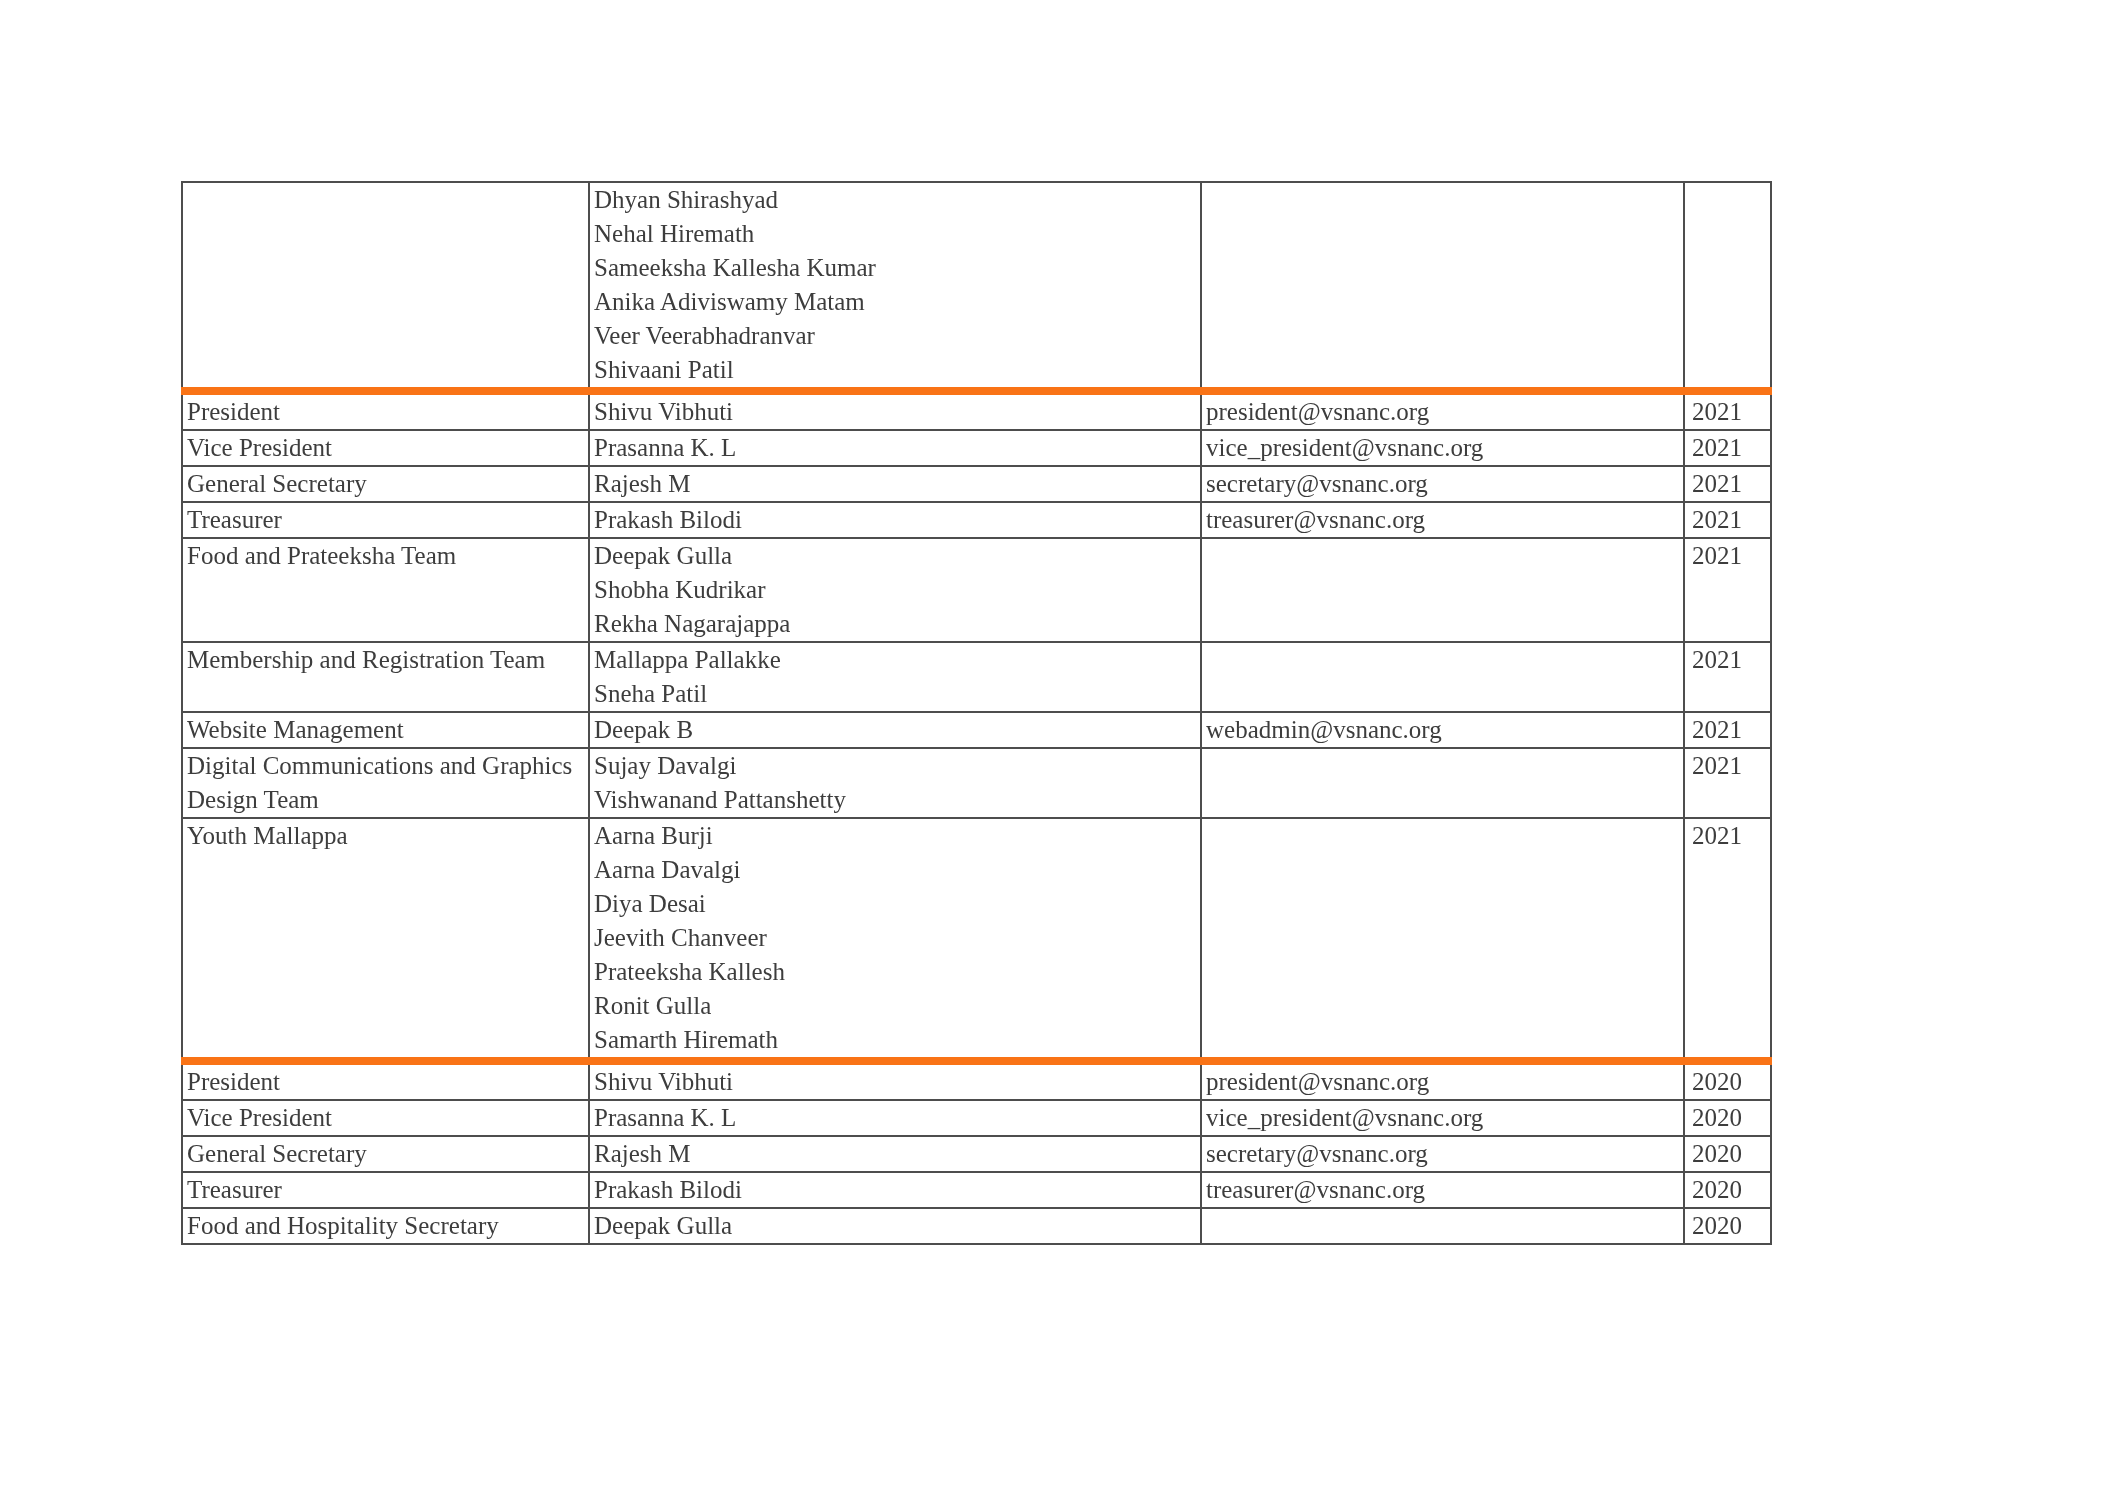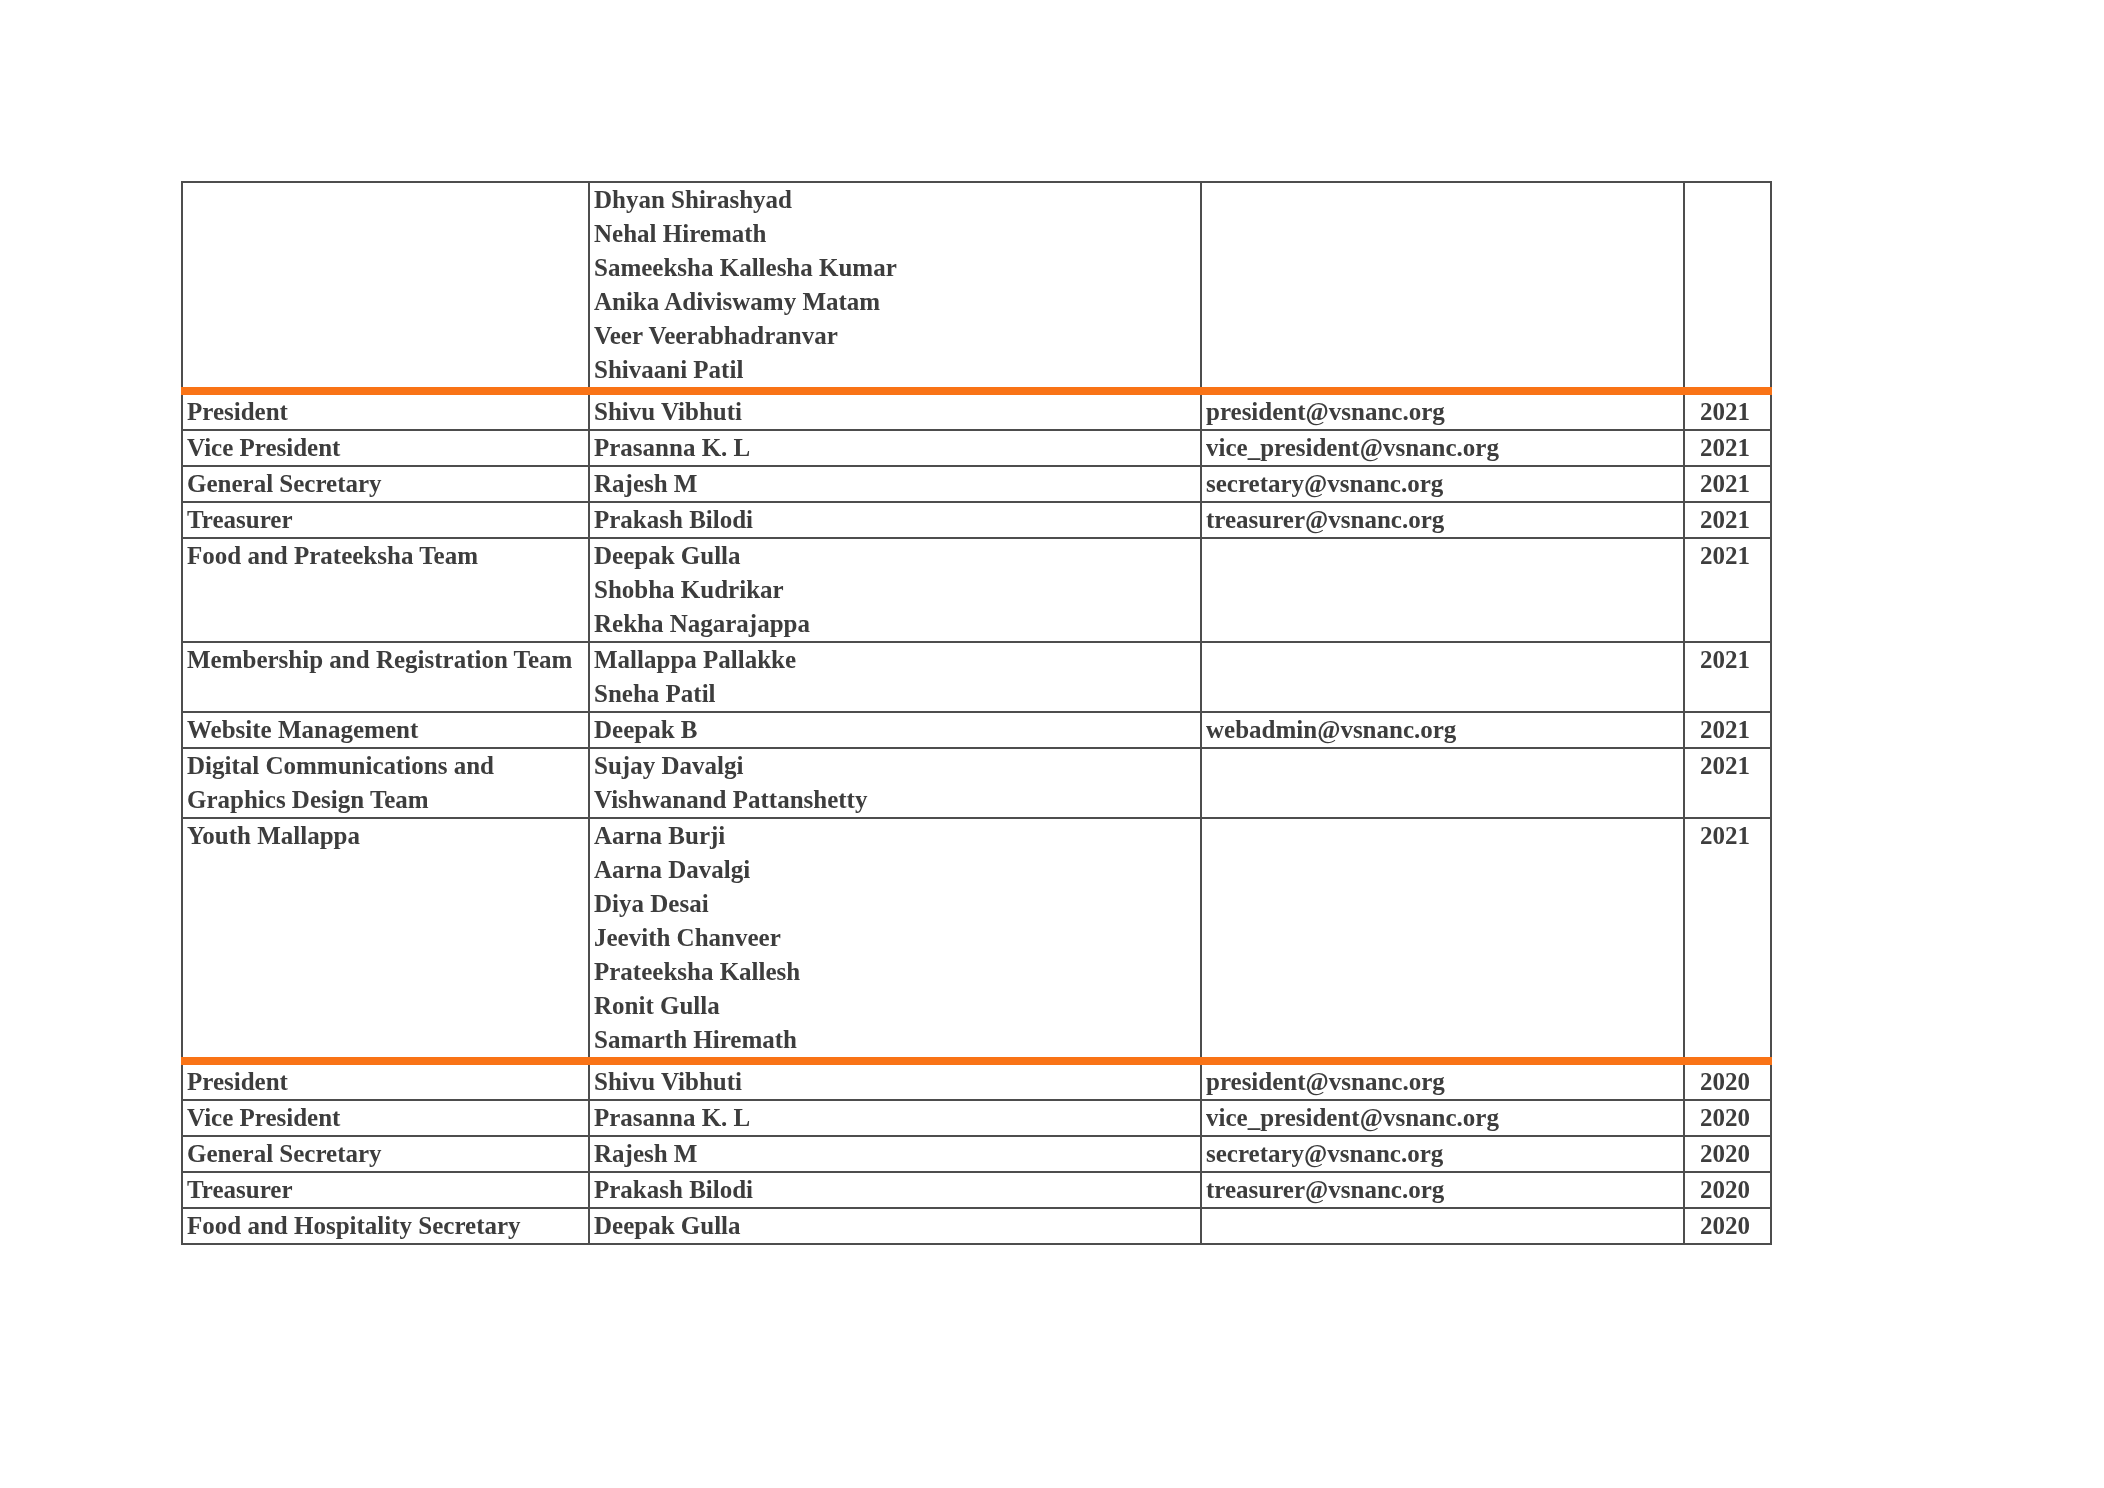--- a/index.html
+++ b/index.html
@@ -17,37 +17,36 @@
     overflow: hidden;
   }
   .roster-table {
     position: absolute;
     left: 181px;
     top: 181px;
     border-collapse: collapse;
     table-layout: fixed;
     width: 1589px;
     background: #ffffff;
-    font-weight: bold;
   }
   .roster-table td {
     border: 2px solid #4d4d4d;
     vertical-align: top;
     padding: 0 4px;
     font-size: 25px;
     line-height: 34px;
     color: #3d3d3d;
     overflow: hidden;
     word-wrap: normal;
   }
   .roster-table tr.section-start td {
     border-top: 8px solid #f97316;
   }
   .roster-table td.year-cell {
-    padding-left: 15px;
+    padding-left: 7px;
   }
   .member-name {
     white-space: nowrap;
   }
 </style>
 </head>
 <body>
 
 <div class="page">
   <table class="roster-table">

